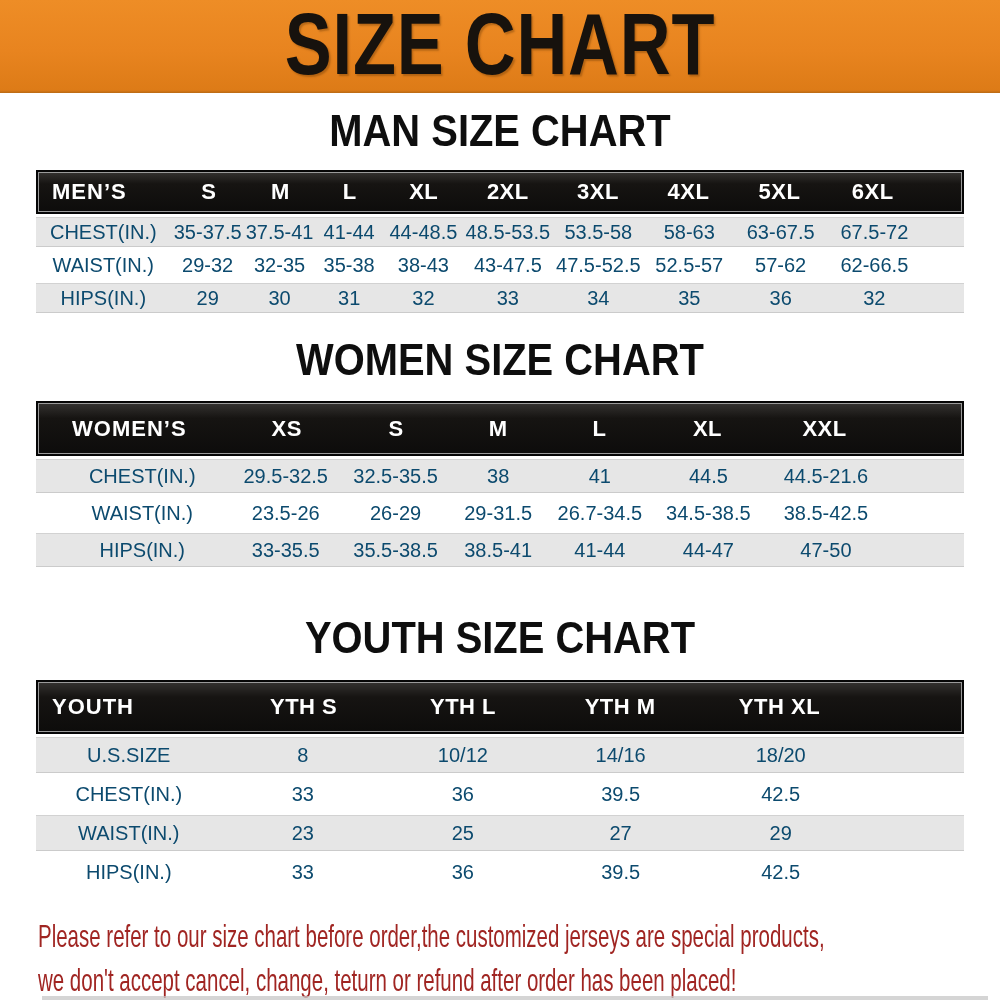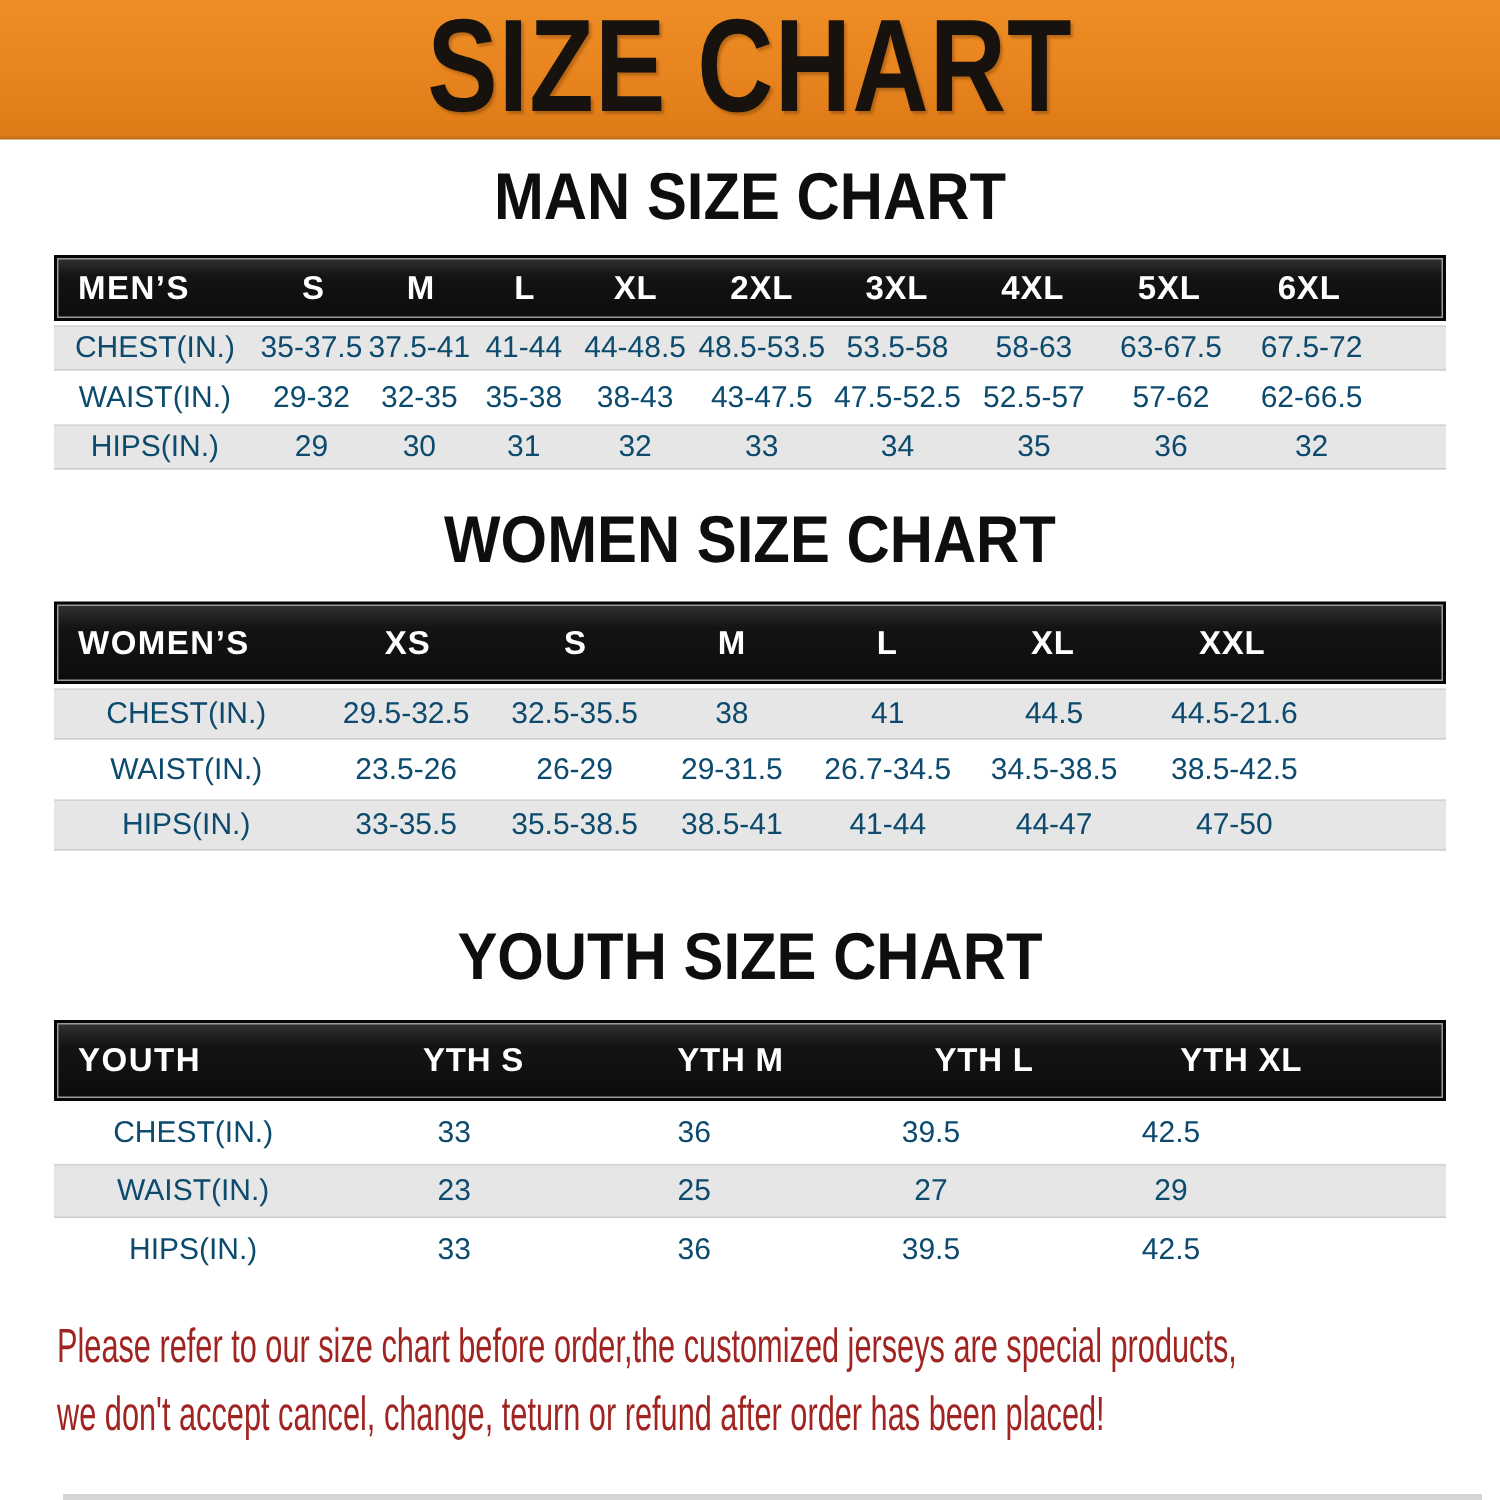--- a/index.html
+++ b/index.html
@@ -49,21 +49,21 @@
   .thead {
     display: grid; align-items: center;
     background: linear-gradient(180deg, #343230 0%, var(--header-black, #161412) 30%, #0d0c0b 100%);
     border: 2px solid #060606;
     box-shadow: 0 0 0 1px #9a9a9a inset;
     color: #ffffff;
     margin-bottom: 3px;
   }
   .thead-man   { height: 44px; }
   .thead-women { height: 55px; }
-  .thead-youth { height: 54px; gap: 12px; }
+  .thead-youth { height: 54px; }
 
   .corner {
     text-align: left; padding-left: 14px;
     font-size: 22px; font-weight: bold; letter-spacing: 1px;
     white-space: nowrap;
   }
   .th {
     text-align: center;
     font-size: 22px; font-weight: bold; letter-spacing: 0.5px;
     white-space: nowrap;
@@ -80,21 +80,21 @@
   .trow.gray  {
     background: var(--row-gray, #E6E6E6);
     border-top: 1px solid #d2d2d2; border-bottom: 1px solid #cbcbcb;
   }
   .trow.white { background: #ffffff; }
 
   .rlabel { text-align: center; font-size: 20px; white-space: nowrap; }
   .cell   { text-align: center; font-size: 20px; white-space: nowrap; }
 
   .grid-men   { grid-template-columns: 14.5% 8% 7.5% 7.5% 8.5% 9.7% 9.8% 9.8% 9.9% 10.3% 4.5%; }
-  .grid-women { grid-template-columns: 19% 12.6% 11.6% 11% 11.4% 12.5% 13.4% 8.5%; }
+  .grid-women { grid-template-columns: 19% 12.6% 11.6% 11% 11.4% 12.5% 13.4% 8.5%; padding-left: 20px; }
   .grid-youth { grid-template-columns: 20% 17.5% 17% 17% 17.5% 11%; }
 
   
   .note {
     margin-top: 27px;
     padding-left: 38px;
     color: var(--note-red, #A02522);
   }
   .note-line { line-height: 38px; white-space: nowrap; }
   .note-line > span {
@@ -210,23 +210,30 @@
     <span class="cell">47-50</span>
   </div>
 </div>
 
 <div class="section-title title-youth">YOUTH SIZE CHART</div>
 
 <div class="size-table tbl-youth">
   <div class="thead thead-youth grid-youth">
     <span class="corner">YOUTH</span>
     <span class="th">YTH S</span>
+    <span class="th">YTH L</span>
     <span class="th">YTH M</span>
-    <span class="th">YTH L</span>
     <span class="th">YTH XL</span>
+  </div>
+  <div class="trow trow-youth gray grid-youth">
+    <span class="rlabel">U.S.SIZE</span>
+    <span class="cell">8</span>
+    <span class="cell">10/12</span>
+    <span class="cell">14/16</span>
+    <span class="cell">18/20</span>
   </div>
   <div class="trow trow-youth white grid-youth">
     <span class="rlabel">CHEST(IN.)</span>
     <span class="cell">33</span>
     <span class="cell">36</span>
     <span class="cell">39.5</span>
     <span class="cell">42.5</span>
   </div>
   <div class="trow trow-youth gray grid-youth">
     <span class="rlabel">WAIST(IN.)</span>

